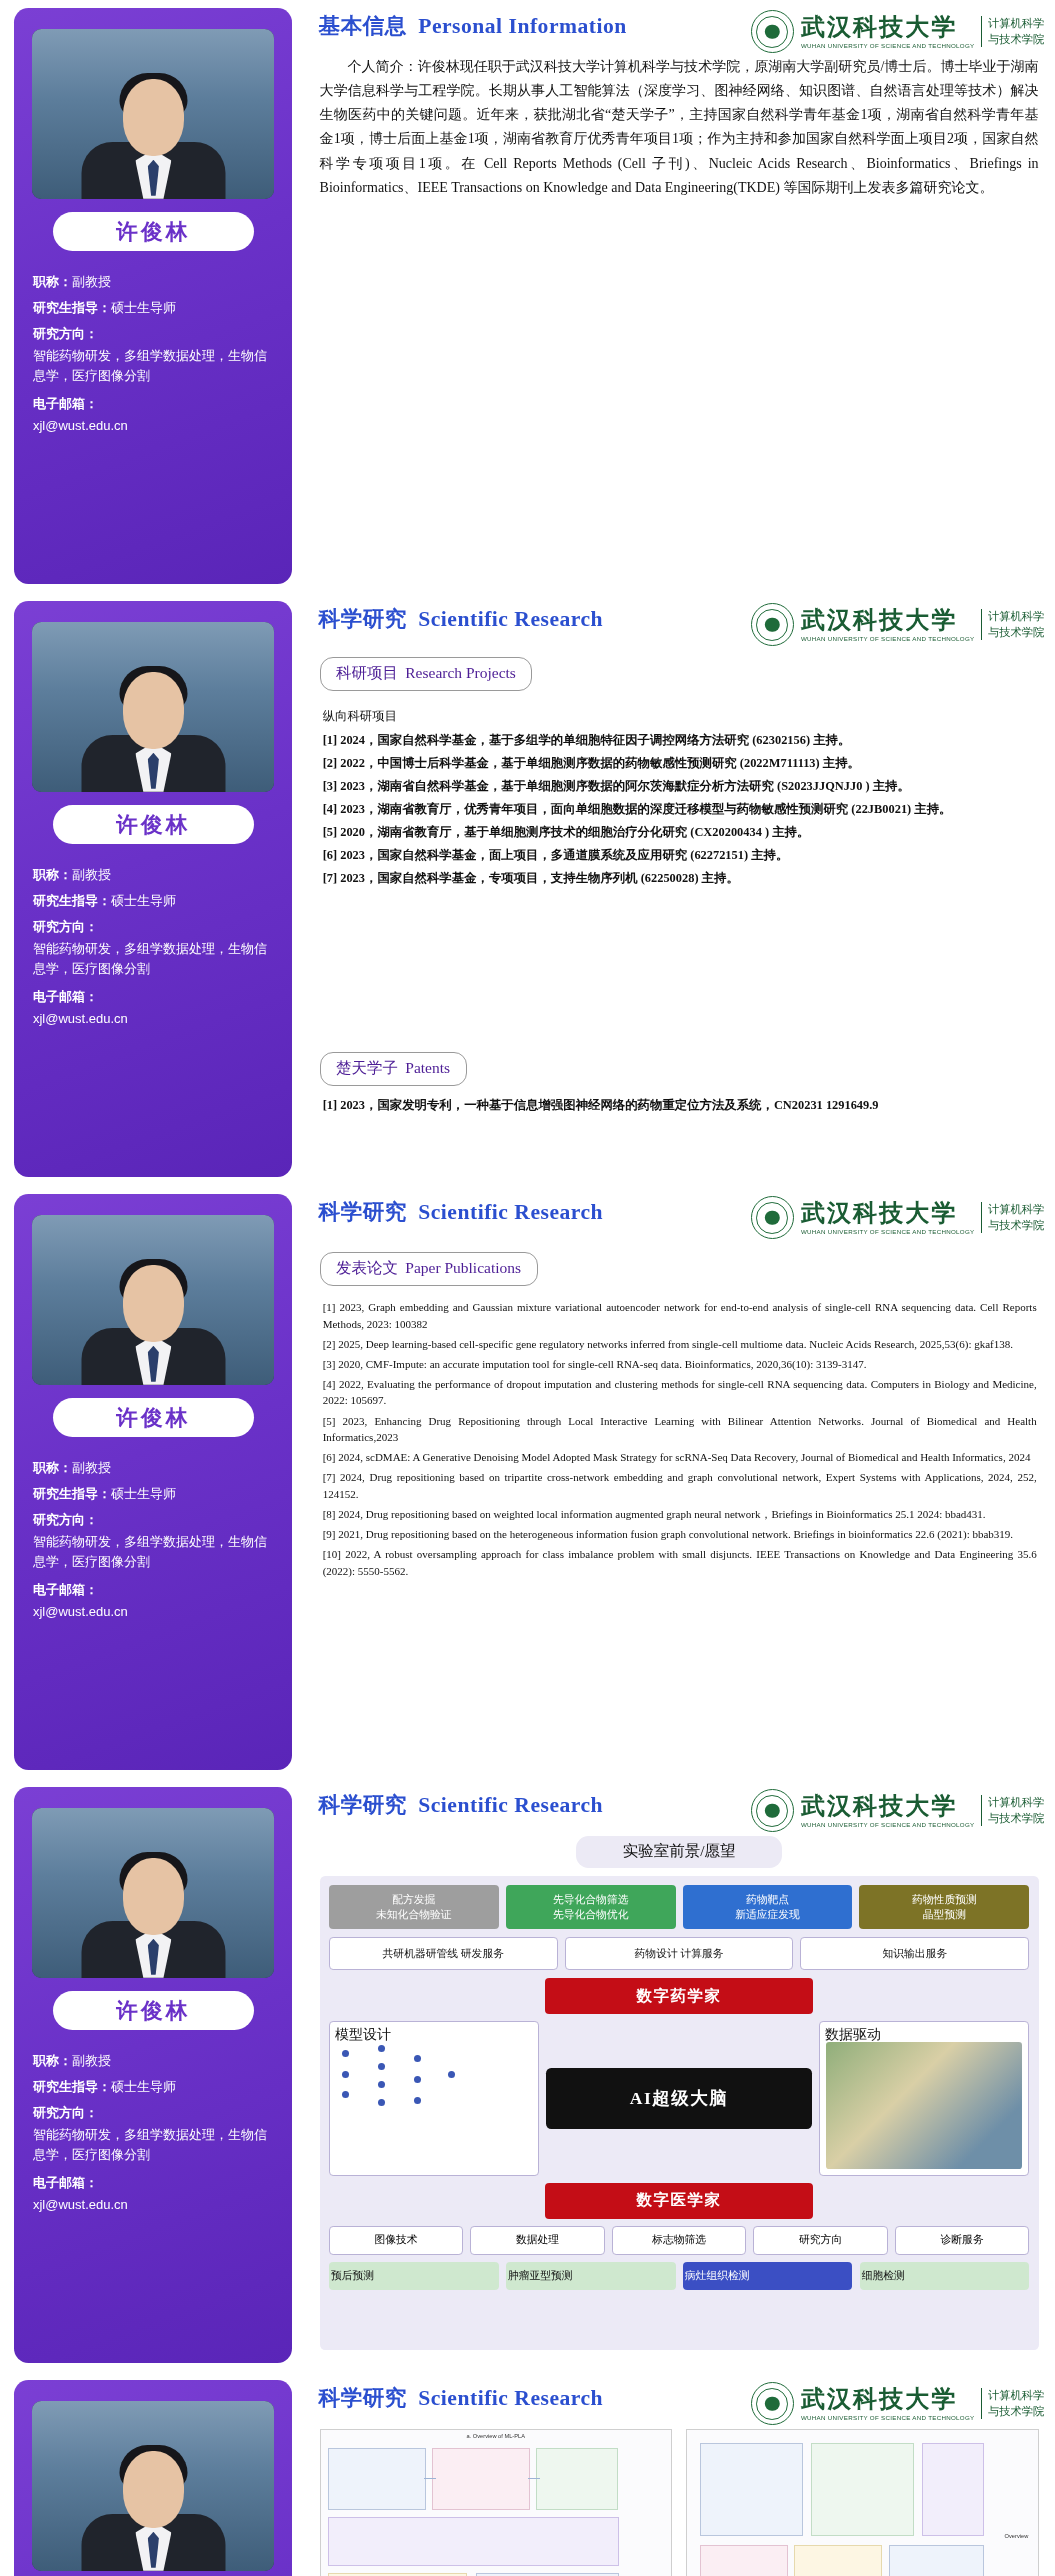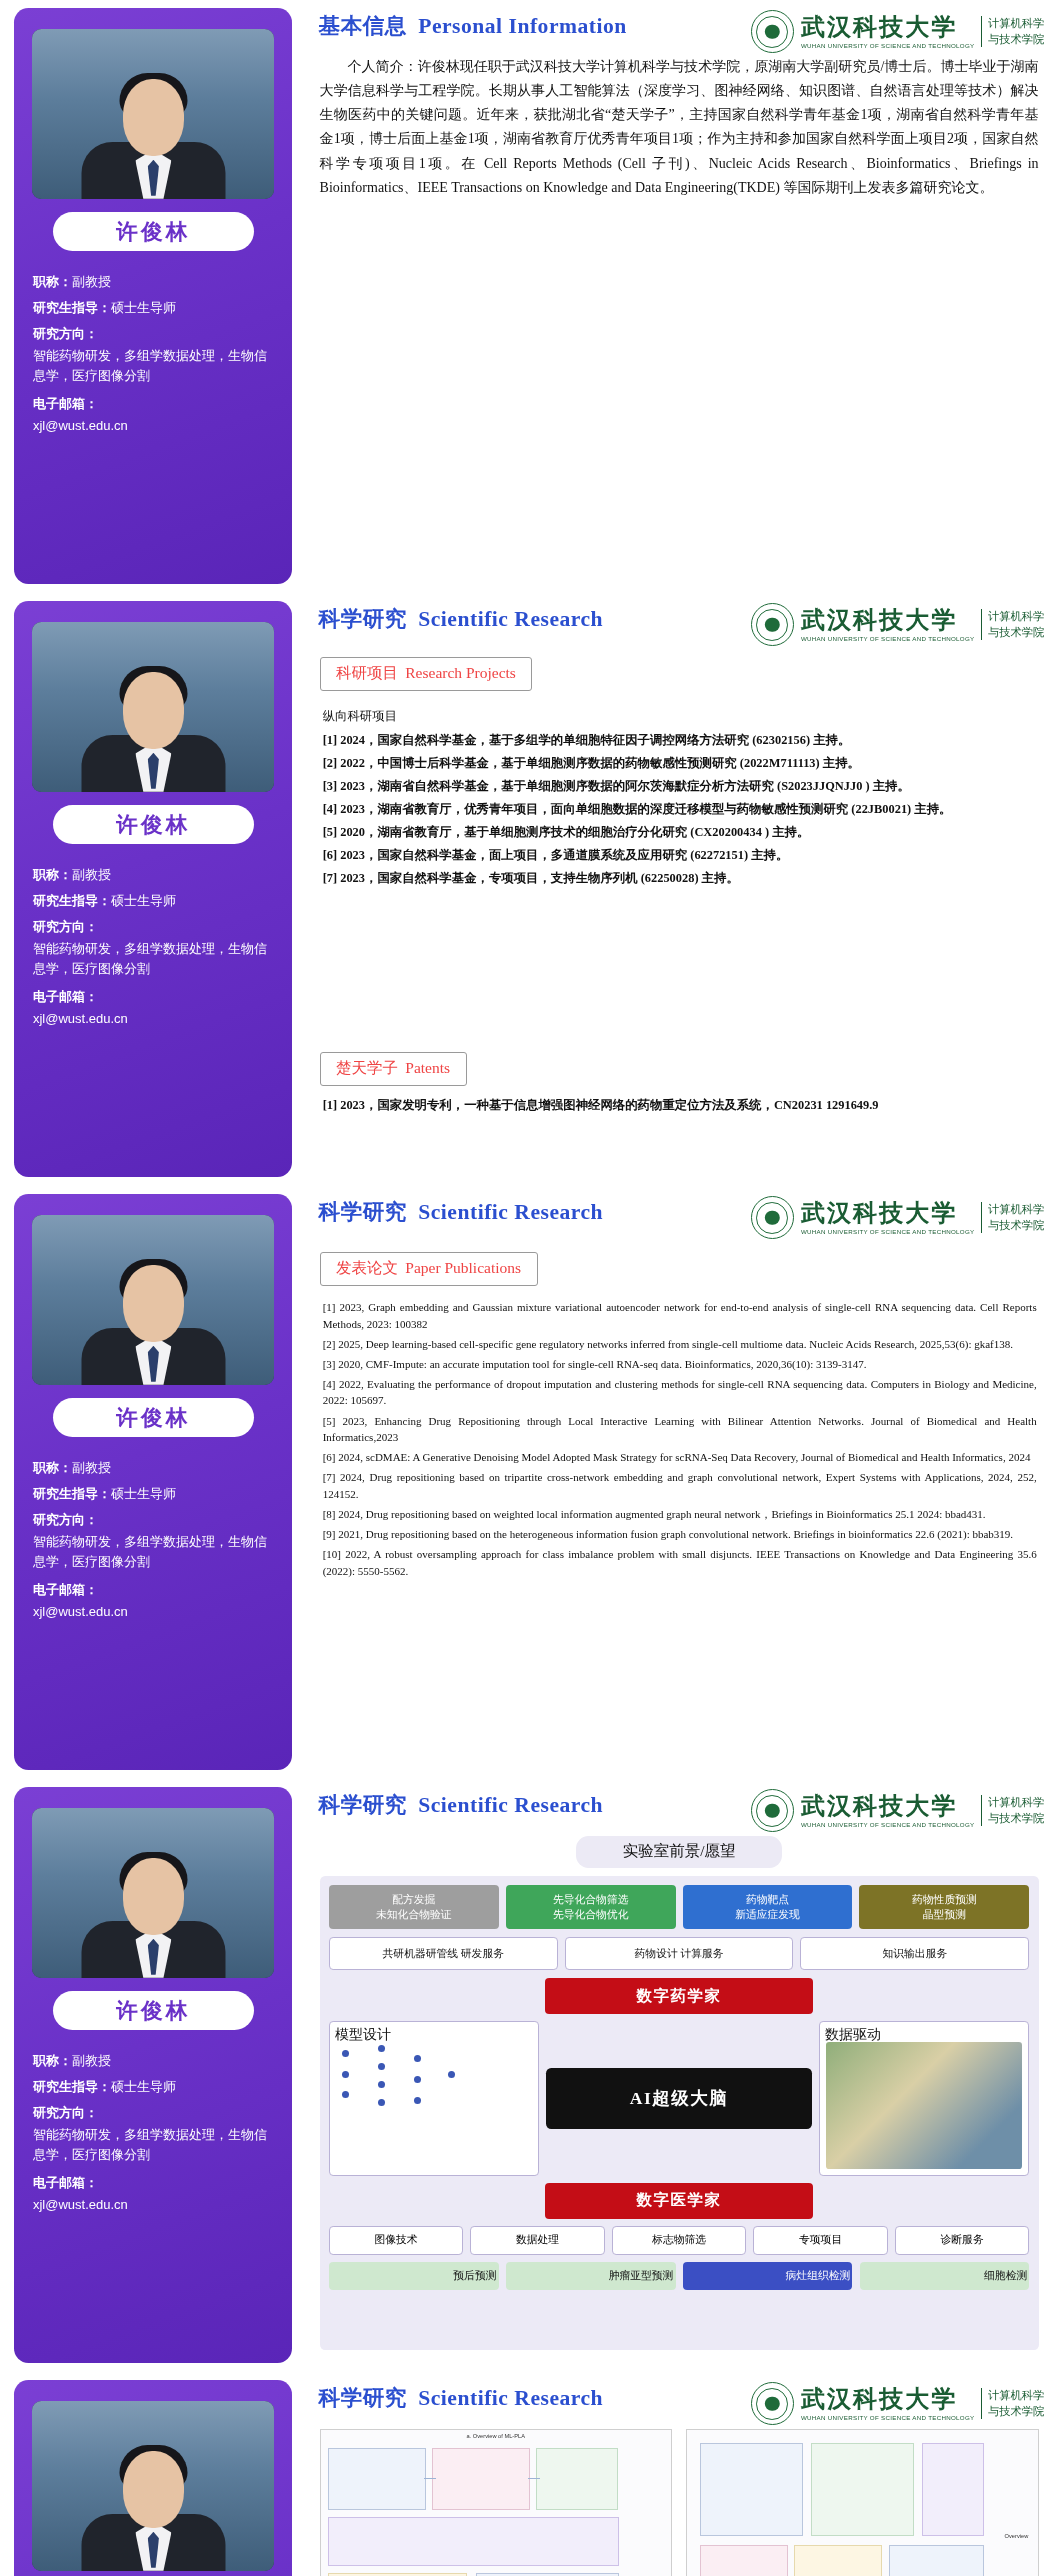--- a/index.html
+++ b/index.html
@@ -201,25 +201,25 @@
     line-height: 1.72;
     color: #111111;
     text-align: justify;
     text-indent: 2em;
   }
 
   
   .sec-tab {
     display: inline-block;
     border: 0.8px solid #9a9a9a;
-    border-radius: 3px;
+    border-radius: 13px;
     padding: 5.2px 15.5px;
     font-family: "Liberation Serif", serif;
     font-size: 15.5px;
-    color: #ef4444;
+    color: #4c1d95;
     background: #ffffff;
   }
   .sec-tab .en { margin-left: 7.2px; }
 
   .list {
     font-family: "Liberation Serif", serif;
     font-size: 12.4px;
     line-height: 1.6;
     color: #111;
     text-align: justify;
@@ -334,21 +334,21 @@
     background: #ffffff;
     border-radius: 4.1px;
     text-align: center;
     font-family: "Liberation Serif", serif;
     font-size: 10.8px;
     padding: 6.7px 2.1px;
   }
   .greenpill {
     flex: 1;
     border-radius: 4.1px;
-    text-align: right;
+    text-align: left;
     font-family: "Liberation Serif", serif;
     font-size: 10.8px;
     padding: 6.7px 2.1px;
     color: #111;
     background: #cfe8cf;
   }
   .greenpill.hl { background: #3b4fc4; color: #fff; }
 
   
   .figgrid {
@@ -677,21 +677,21 @@
             </div>
 
             <div style="margin:0 auto 7.2px auto; width:268px;">
               <div class="banner">数字医学家</div>
             </div>
 
             <div class="bottom-row" style="margin-bottom:7.2px;">
               <div class="pillbox">图像技术</div>
               <div class="pillbox">数据处理</div>
               <div class="pillbox">标志物筛选</div>
-              <div class="pillbox">专项项目</div>
+              <div class="pillbox">研究方向</div>
               <div class="pillbox">诊断服务</div>
             </div>
 
             <div class="bottom-row">
               <div class="greenpill">预后预测</div>
               <div class="greenpill">肿瘤亚型预测</div>
               <div class="greenpill hl">病灶组织检测</div>
               <div class="greenpill">细胞检测</div>
             </div>
 

